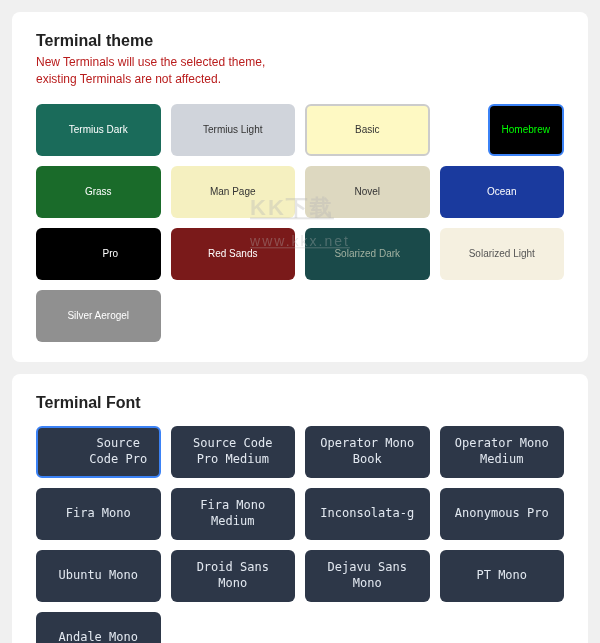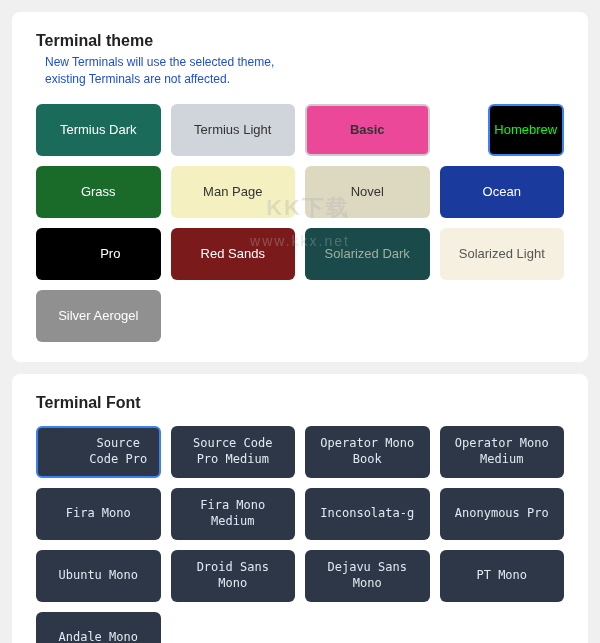--- a/index.html
+++ b/index.html
@@ -21,40 +21,39 @@
 
     .section-title {
       font-size: 16px;
       font-weight: 700;
       margin-bottom: 4px;
       color: #222;
     }
 
     .section-subtitle {
       font-size: 12px;
-      color: #1d4ed8;
+      color: #b91c1c;
       margin-bottom: 16px;
       line-height: 1.4;
-      margin-left: 9px;
     }
 
     
     .theme-grid {
       display: grid;
       grid-template-columns: repeat(4, 1fr);
       gap: 10px;
     }
 
     .theme-tile {
       border-radius: 6px;
       height: 52px;
       display: flex;
       align-items: center;
       justify-content: center;
-      font-size: 13px;
+      font-size: 10px;
       font-weight: 500;
       cursor: pointer;
       border: 2px solid transparent;
       transition: border-color 0.15s;
     }
 
     .theme-tile.selected {
       border: 2.5px solid #3b82f6;
       margin-left: 48px;
     }
@@ -92,39 +91,40 @@
     .watermark {
       position: absolute;
       top: 50%;
       left: 50%;
       transform: translate(-50%, -50%);
       color: rgba(180,180,180,0.35);
       font-size: 22px;
       font-weight: bold;
       letter-spacing: 2px;
       pointer-events: none;
-      text-align: right;
+      text-align: left;
       line-height: 1.4;
+      text-decoration: underline;
     }
 
     .theme-section-wrapper {
       position: relative;
     }
   </style>
 </head>
 <body>
 
 <div class="section">
   <div class="section-title">Terminal theme</div>
   <div class="section-subtitle">New Terminals will use the selected theme,<br>existing Terminals are not affected.</div>
   <div class="theme-section-wrapper">
     <div class="theme-grid" id="theme-grid">
         <div class="theme-tile" style="background: rgb(26, 107, 90); color: rgb(255, 255, 255);">Termius Dark</div>
         <div class="theme-tile" style="background: rgb(208, 212, 219); color: rgb(51, 51, 51);">Termius Light</div>
-        <div class="theme-tile" style="background: #ec4899; color: rgb(51, 51, 51); border-color: rgb(204, 204, 204); font-weight: bold;">Basic</div>
+        <div class="theme-tile" style="background: #fef9c3; color: rgb(51, 51, 51); border-color: rgb(204, 204, 204);">Basic</div>
         <div class="theme-tile selected" style="background: rgb(0, 0, 0); color: rgb(0, 255, 0); border-color: rgb(59, 130, 246);">Homebrew</div>
         <div class="theme-tile" style="background: rgb(26, 107, 42); color: rgb(255, 255, 255);">Grass</div>
         <div class="theme-tile" style="background: rgb(245, 240, 192); color: rgb(51, 51, 51);">Man Page</div>
         <div class="theme-tile" style="background: rgb(221, 216, 192); color: rgb(51, 51, 51);">Novel</div>
         <div class="theme-tile" style="background: rgb(26, 58, 158); color: rgb(255, 255, 255);">Ocean</div>
         <div class="theme-tile" style="background: rgb(0, 0, 0); color: rgb(255, 255, 255); padding-left: 24px;">Pro</div>
         <div class="theme-tile" style="background: rgb(122, 26, 26); color: rgb(255, 255, 255);">Red Sands</div>
         <div class="theme-tile" style="background: rgb(26, 74, 74); color: rgb(160, 176, 160);">Solarized Dark</div>
         <div class="theme-tile" style="background: rgb(245, 240, 224); color: rgb(85, 85, 85);">Solarized Light</div>
         <div class="theme-tile" style="background: rgb(144, 144, 144); color: rgb(255, 255, 255); text-align: right;">Silver Aerogel</div>

